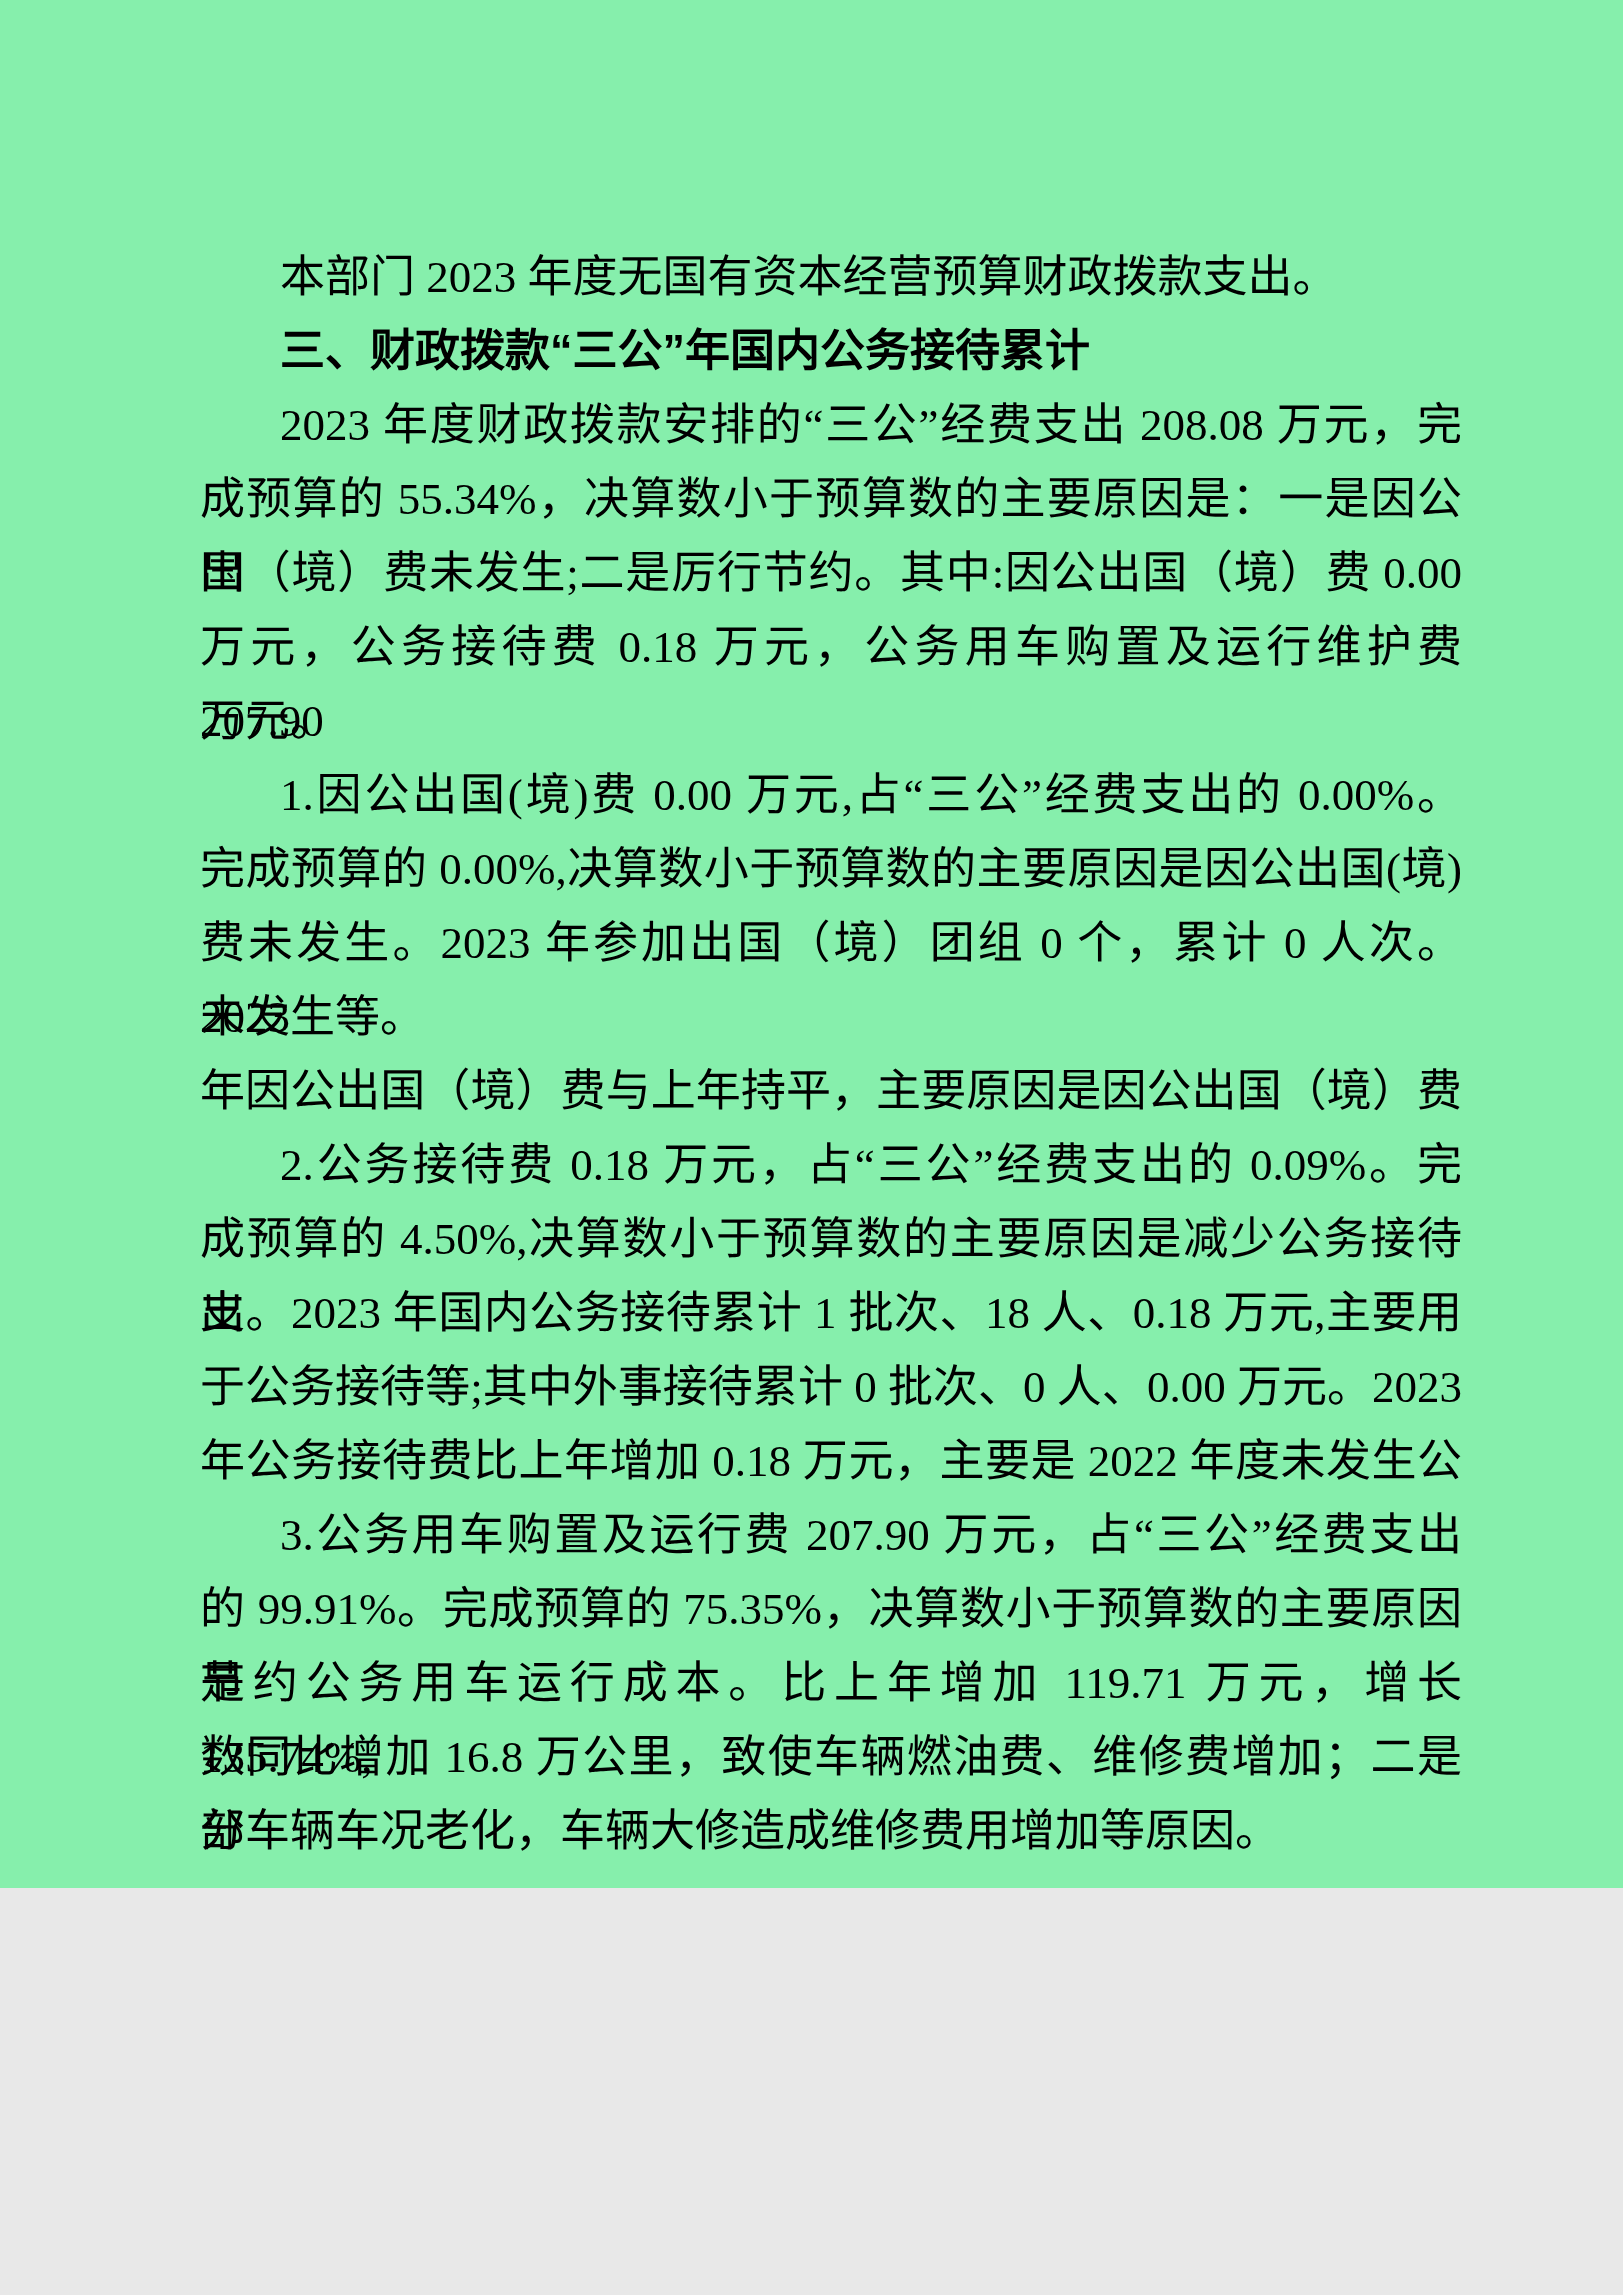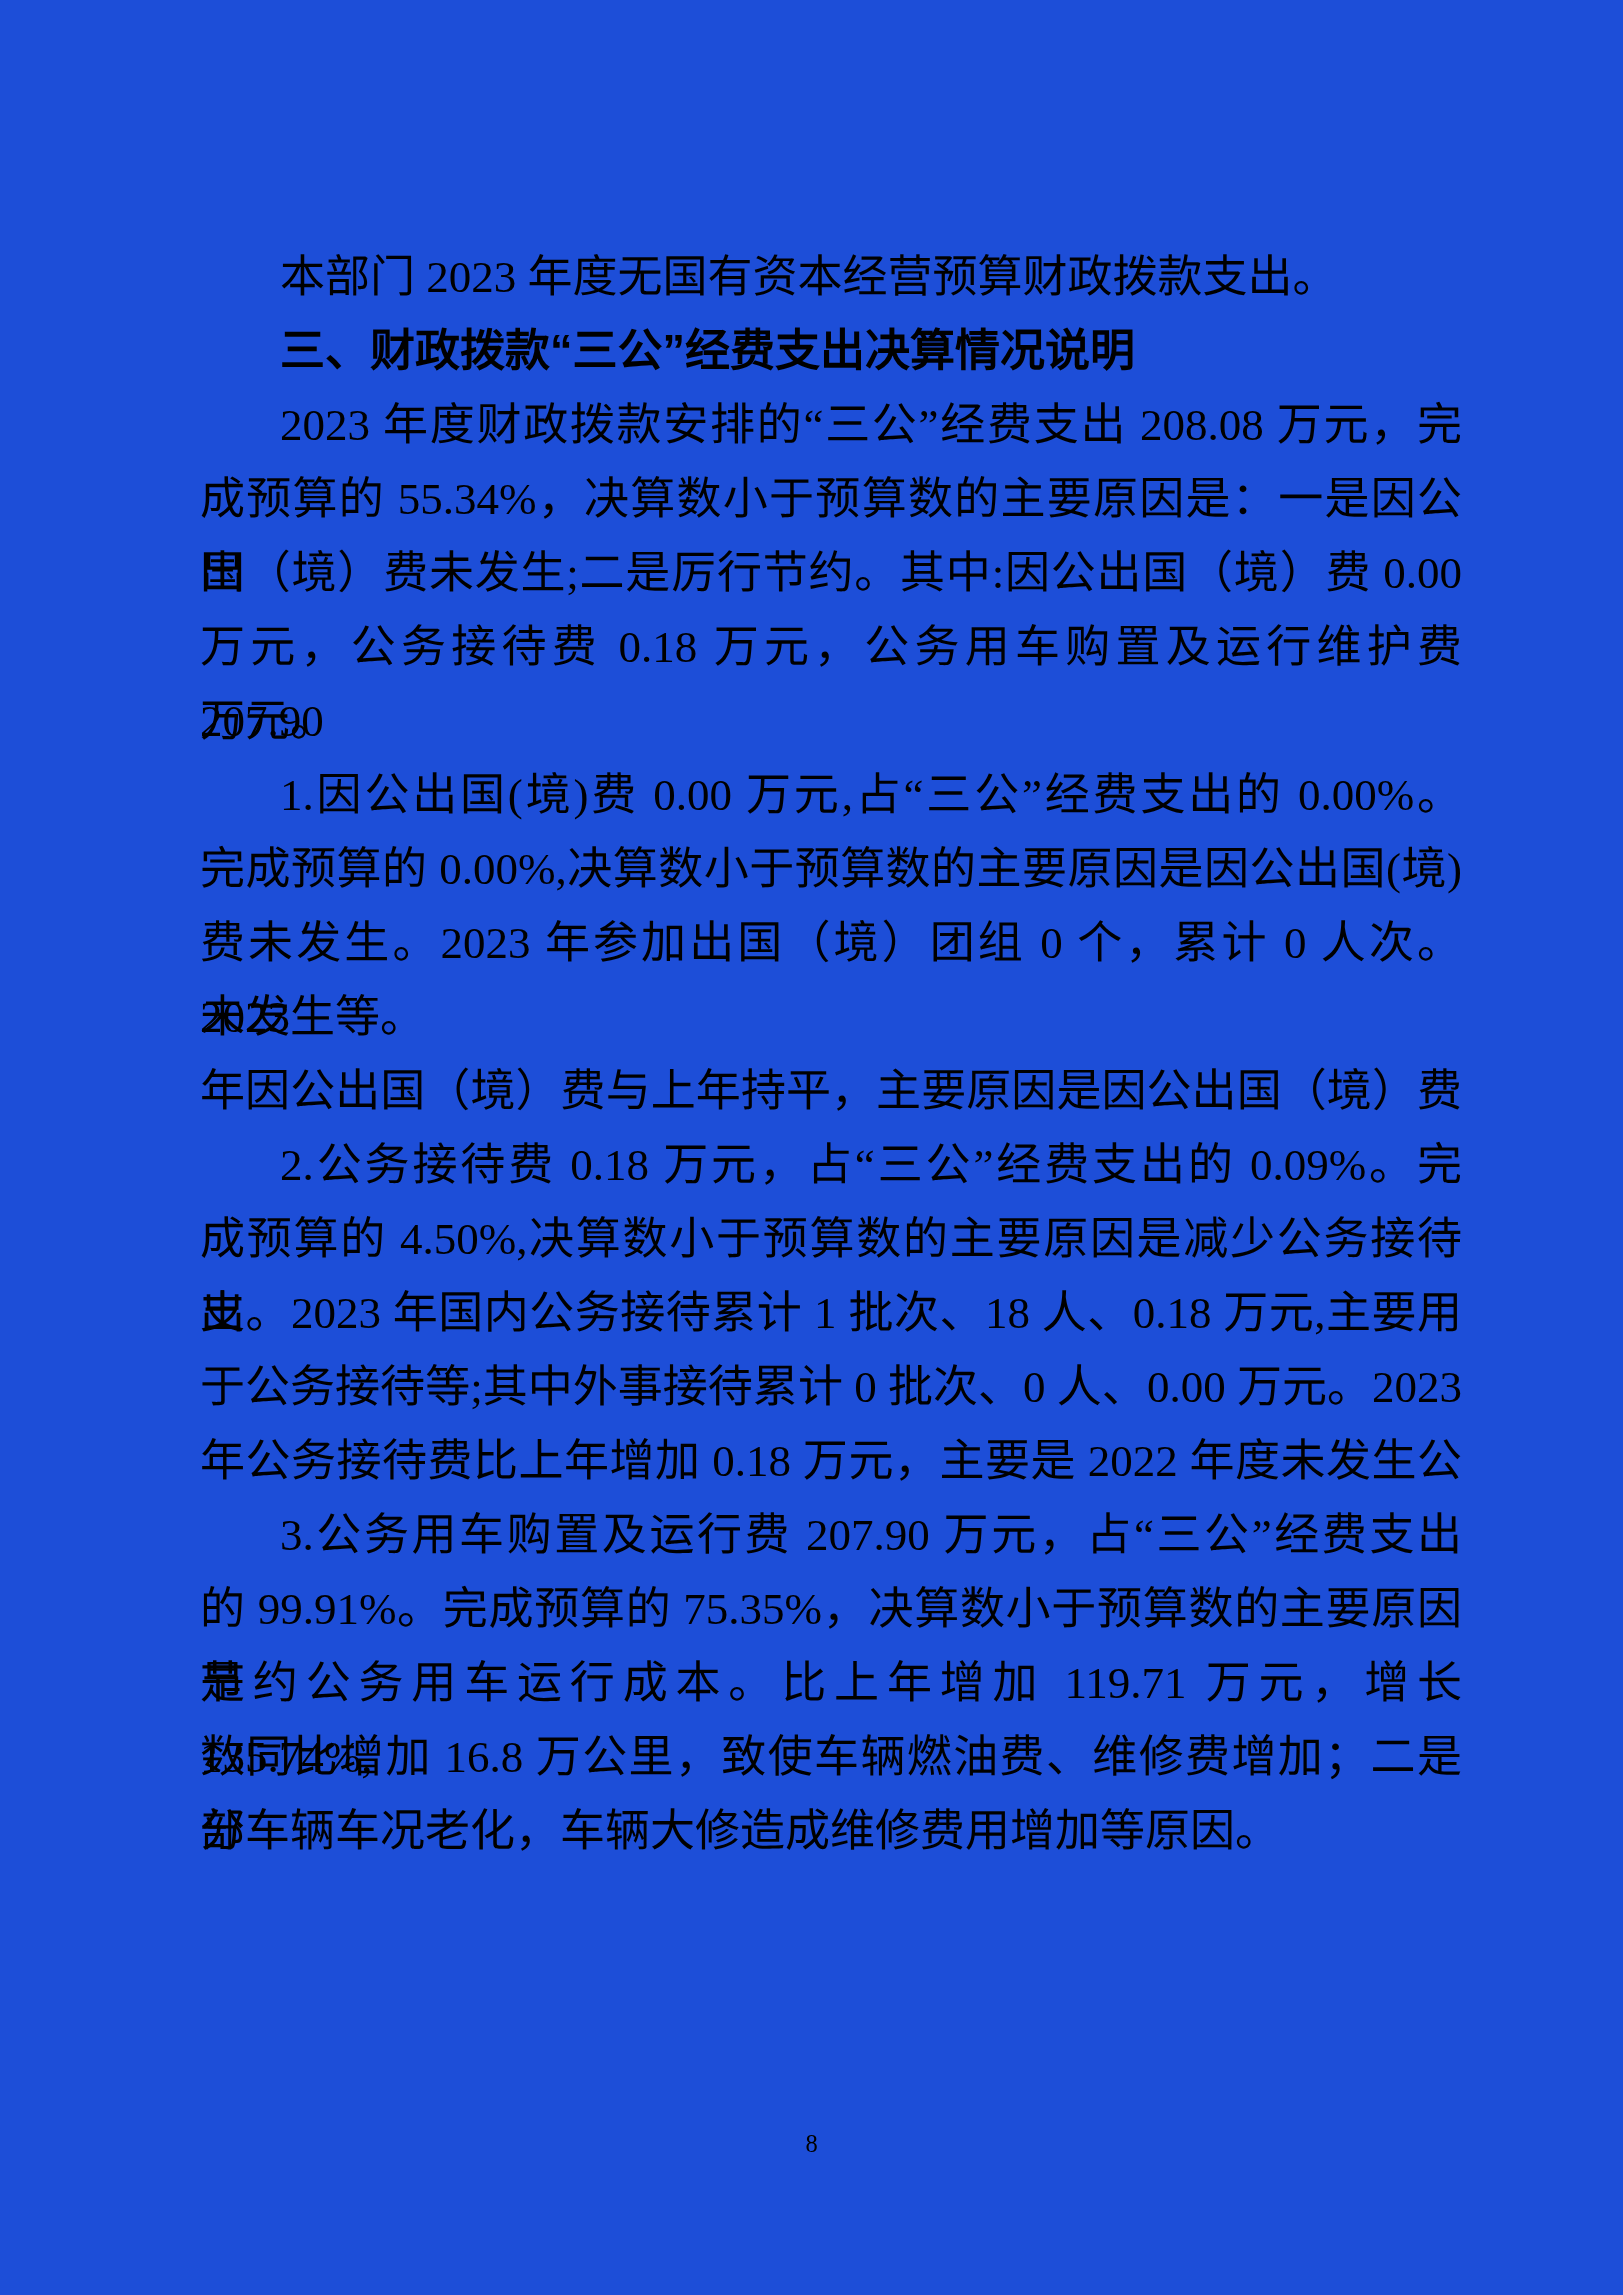--- a/index.html
+++ b/index.html
@@ -3,23 +3,23 @@
 <meta charset="utf-8">
 <style>
   html, body {
     margin: 0;
     padding: 0;
     background: #e8e8e8;
   }
   .page {
     position: relative;
     width: 1623px;
-    height: 2295px;
+    height: 1888px;
     margin: 0 auto;
-    background: #1d4ed8;
+    background: #86efac;
     color: #000000;
     font-family: "Liberation Serif", "DejaVu Serif", serif;
     overflow: hidden;
   }
   .content {
     position: absolute;
     left: 200px;
     top: 240px;
     width: 1262px;
   }
@@ -52,21 +52,21 @@
     font-size: 24.5px;
     line-height: 30px;
   }
 </style>
 </head>
 <body>
 
 <div class="page">
   <div class="content">
       <div class="line indent end">本部门 2023 年度无国有资本经营预算财政拨款支出。</div>
-      <div class="line heading indent end">三、财政拨款“三公”经费支出决算情况说明</div>
+      <div class="line heading indent end">三、财政拨款“三公”年国内公务接待累计</div>
       <div class="line indent">2023 年度财政拨款安排的“三公”经费支出 208.08 万元，完</div>
       <div class="line">成预算的 55.34%，决算数小于预算数的主要原因是：一是因公出</div>
       <div class="line">国（境）费未发生;二是厉行节约。其中:因公出国（境）费 0.00</div>
       <div class="line">万元，公务接待费 0.18 万元，公务用车购置及运行维护费 207.90</div>
       <div class="line end">万元。</div>
       <div class="line indent">1.因公出国(境)费 0.00 万元,占“三公”经费支出的 0.00%。</div>
       <div class="line">完成预算的 0.00%,决算数小于预算数的主要原因是因公出国(境)</div>
       <div class="line">费未发生。2023 年参加出国（境）团组 0 个，累计 0 人次。2023</div>
       <div class="line end">未发生等。</div>
       <div class="line">年因公出国（境）费与上年持平，主要原因是因公出国（境）费</div>

